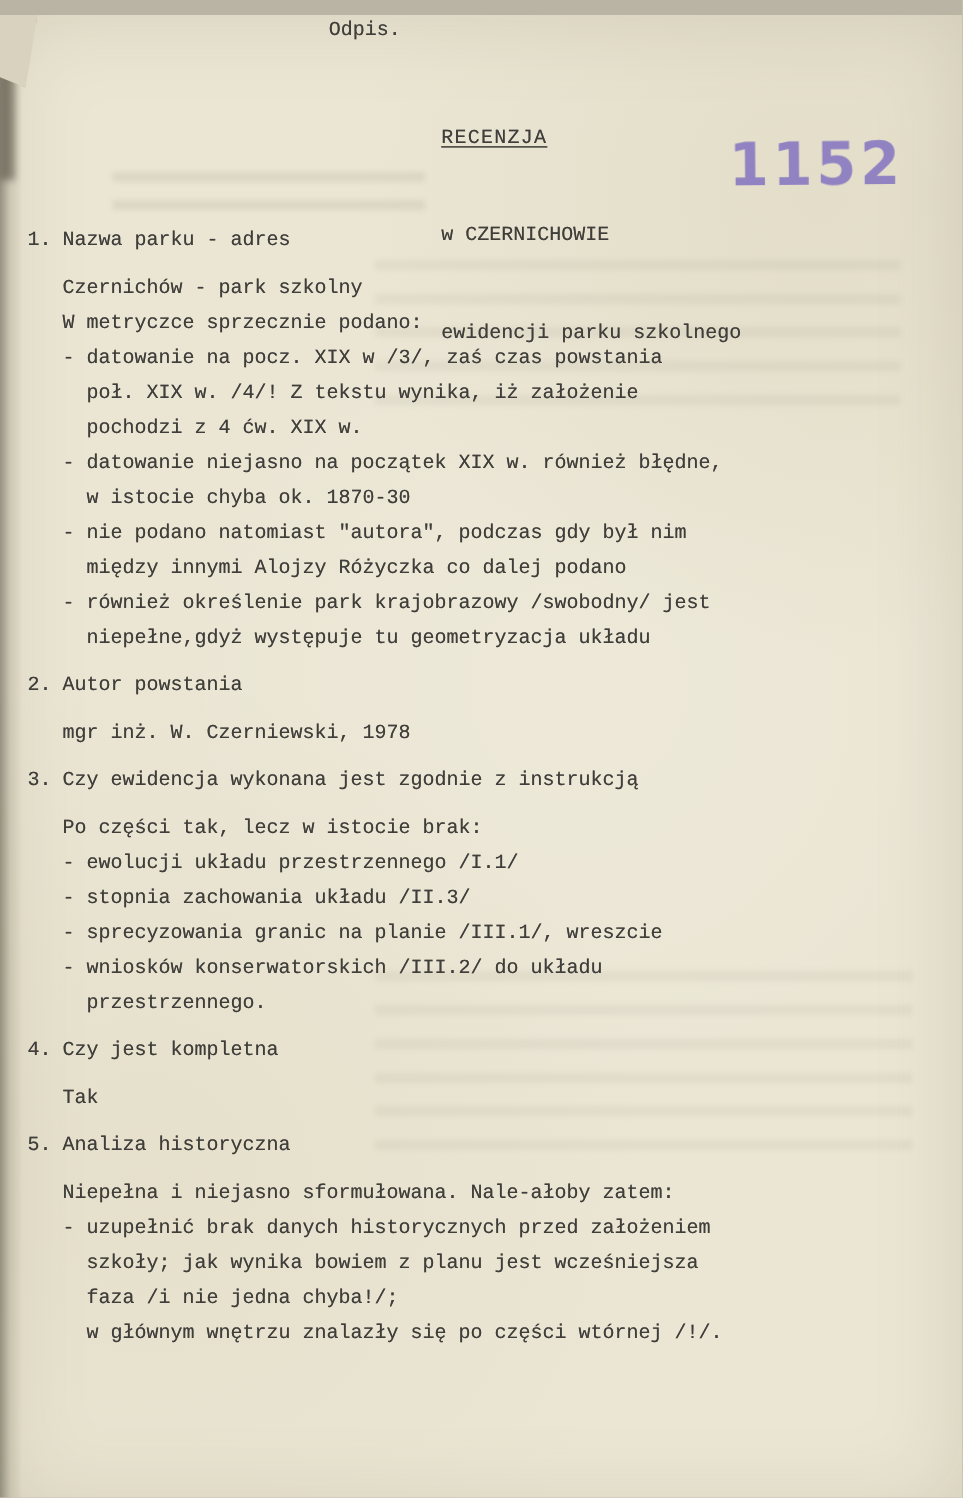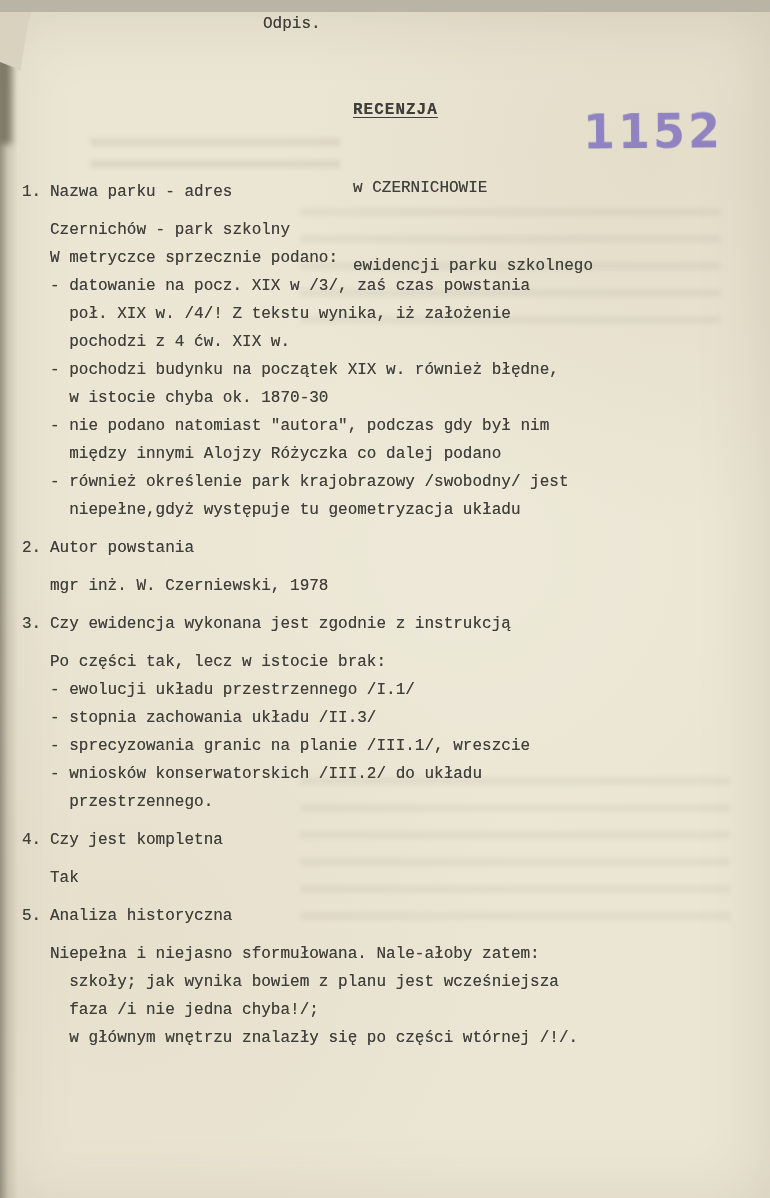--- a/index.html
+++ b/index.html
@@ -54,21 +54,21 @@
     position: absolute; left: 263px; top: 3px;
     font-size: 16px; white-space: pre;
   }
   .title-block {
     position: absolute; left: 353px; top: 33px;
     font-size: 16px; line-height: 26px; white-space: pre;
   }
   .doc-title {
     text-decoration: underline;
     text-underline-offset: 3px;
-    font-weight: bold;
+    font-weight: normal;
     letter-spacing: 1px;
   }
   .stamp {
     position: absolute; left: 583px; top: 92px;
     font-family: "DejaVu Sans", sans-serif;
     font-size: 46px; font-weight: bold;
     color: #8677c1;
     letter-spacing: 3px;
     opacity: .88;
     transform: rotate(-0.5deg) scaleY(1.04);
@@ -120,21 +120,21 @@
   <div class="stamp">1152</div>
 
   <div class="content" id="content">
       <div class="section">
         <div class="sec-head"><span class="sec-num">1.</span><span>Nazwa parku - adres</span></div>
         <div class="line">Czernichów - park szkolny</div>
         <div class="line">W metryczce sprzecznie podano:</div>
         <div class="line">- datowanie na pocz. XIX w /3/, zaś czas powstania</div>
         <div class="line">  poł. XIX w. /4/! Z tekstu wynika, iż założenie</div>
         <div class="line">  pochodzi z 4 ćw. XIX w.</div>
-        <div class="line">- pochodzi budynku na początek XIX w. również błędne,</div>
+        <div class="line">- datowanie niejasno na początek XIX w. również błędne,</div>
         <div class="line">  w istocie chyba ok. 1870-30</div>
         <div class="line">- nie podano natomiast "autora", podczas gdy był nim</div>
         <div class="line">  między innymi Alojzy Różyczka co dalej podano</div>
         <div class="line">- również określenie park krajobrazowy /swobodny/ jest</div>
         <div class="line">  niepełne,gdyż występuje tu geometryzacja układu</div>
       </div>
       <div class="section">
         <div class="sec-head"><span class="sec-num">2.</span><span>Autor powstania</span></div>
         <div class="line">mgr inż. W. Czerniewski, 1978</div>
       </div>
@@ -147,19 +147,20 @@
         <div class="line">- wniosków konserwatorskich /III.2/ do układu</div>
         <div class="line">  przestrzennego.</div>
       </div>
       <div class="section">
         <div class="sec-head"><span class="sec-num">4.</span><span>Czy jest kompletna</span></div>
         <div class="line">Tak</div>
       </div>
       <div class="section">
         <div class="sec-head"><span class="sec-num">5.</span><span>Analiza historyczna</span></div>
         <div class="line">Niepełna i niejasno sformułowana. Nale-ałoby zatem:</div>
+        <div class="line">- uzupełnić brak danych historycznych przed założeniem</div>
         <div class="line">  szkoły; jak wynika bowiem z planu jest wcześniejsza</div>
         <div class="line">  faza /i nie jedna chyba!/;</div>
         <div class="line">  w głównym wnętrzu znalazły się po części wtórnej /!/.</div>
       </div>
     </div>
 
 </div>
 
 </body></html>

